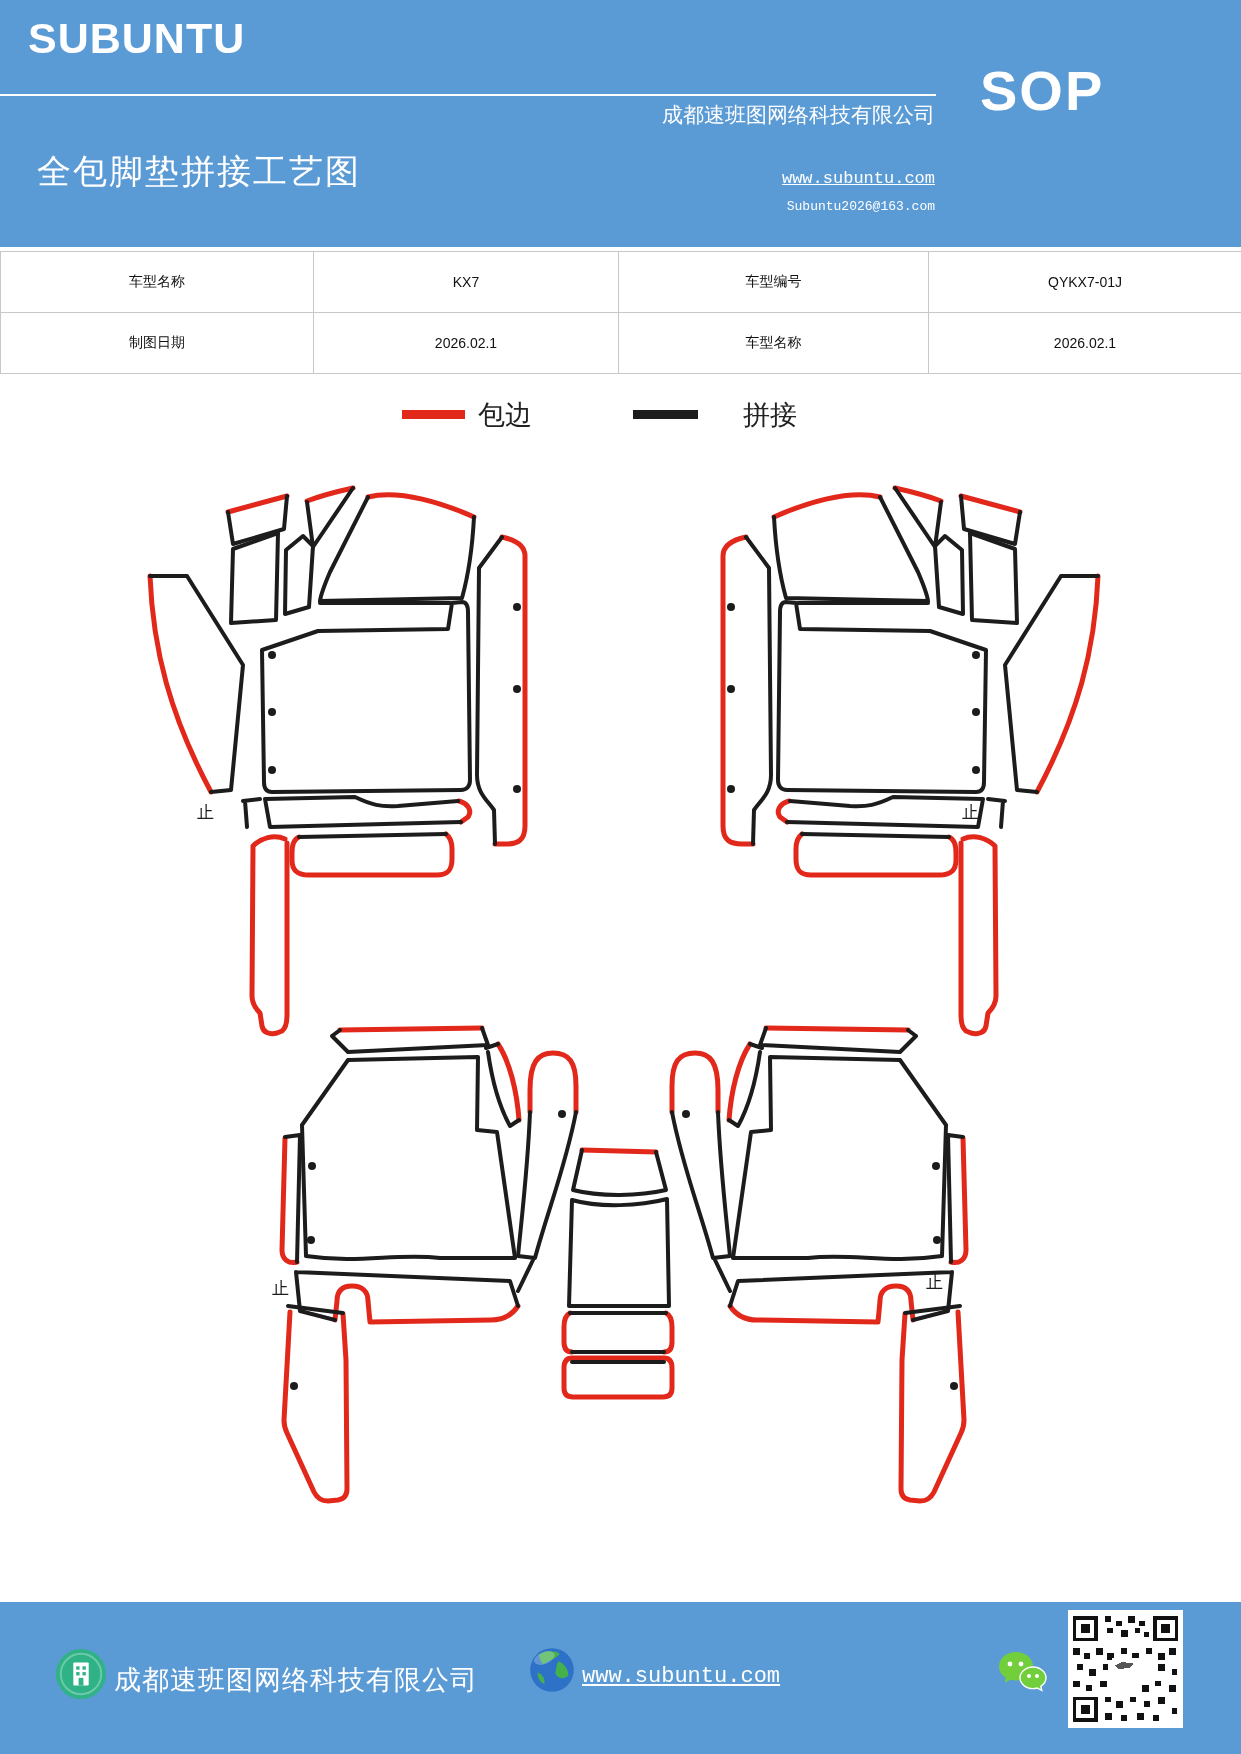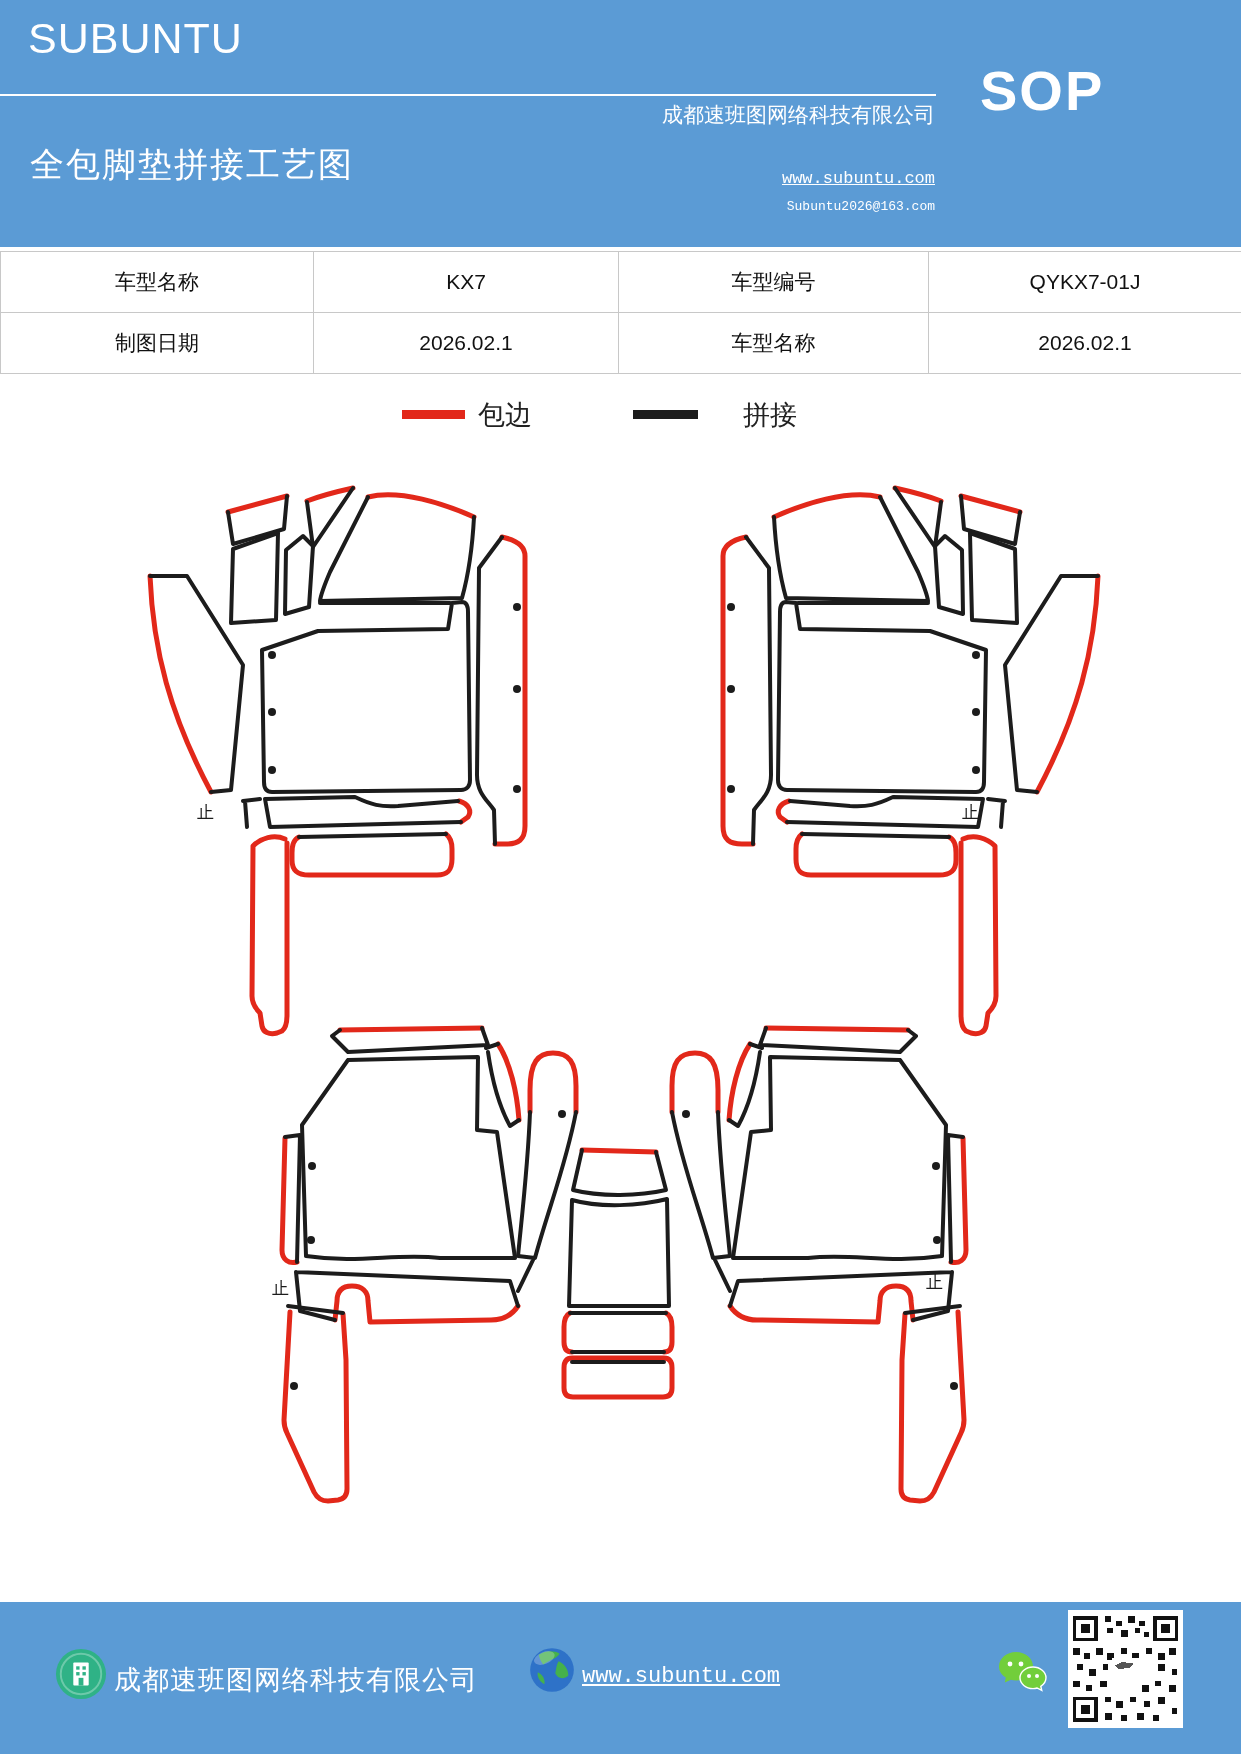--- a/index.html
+++ b/index.html
@@ -10,35 +10,35 @@
     --globe-blue:#2E72C8; --globe-green:#45B14C;
   }
   html,body{margin:0;padding:0;background:#888;}
   .page{position:relative;width:1241px;height:1754px;margin:0 auto;overflow:hidden;
         background:var(--page-bg);font-family:"Liberation Sans","DejaVu Sans",sans-serif;}
   .band{position:absolute;left:0;width:100%;background:var(--header-bg);}
   .band.top{top:0;height:247px;}
   .band.bottom{top:1602px;height:152px;}
 
   
-  .logo{position:absolute;left:28px;top:14px;font-size:43px;font-weight:400;color:var(--text-white);letter-spacing:1px;}
+  .logo{position:absolute;left:28px;top:14px;font-size:43px;font-weight:700;color:var(--text-white);letter-spacing:1px;}
   .rule{position:absolute;left:0;top:94px;width:936px;height:2px;background:var(--text-white);}
-  .doc-title{position:absolute;left:30px;top:142px;margin:0;font-size:34px;font-weight:500;color:var(--text-white);letter-spacing:2px;}
+  .doc-title{position:absolute;left:30px;top:142px;margin:7px;font-size:34px;font-weight:500;color:var(--text-white);letter-spacing:2px;}
   .co{position:absolute;left:620px;top:101px;width:315px;text-align:right;font-size:21px;color:var(--text-white);}
   .sop{position:absolute;left:980px;top:58px;font-size:56px;font-weight:700;color:var(--text-white);letter-spacing:2px;}
   .hdr-site{position:absolute;left:620px;top:169px;width:315px;text-align:right;
             font-family:"Liberation Mono","DejaVu Sans Mono",monospace;font-size:17px;
             color:var(--text-white);text-decoration:underline;cursor:pointer;}
   .hdr-mail{position:absolute;left:620px;top:199px;width:315px;text-align:right;
             font-family:"Liberation Mono","DejaVu Sans Mono",monospace;font-size:13px;color:var(--text-white);}
 
   
   .info{position:absolute;top:251px;left:0;width:1241px;height:117px;border-collapse:collapse;table-layout:fixed;}
   .info td{border:1px solid var(--table-border);text-align:center;vertical-align:middle;
-           font-size:21px;color:#111;background:#fff;height:58px;}
+           font-size:14px;color:#111;background:#fff;height:58px;}
 
   
   .legend{position:absolute;top:396px;left:0;width:100%;height:42px;}
   .sw{position:absolute;top:14px;height:9px;}
   .sw.red-sw{left:402px;width:63px;background:var(--line-red);}
   .sw.black-sw{left:633px;width:65px;background:var(--line-black);}
   .lg-label{position:absolute;top:1px;font-size:27px;color:#222;}
   .lg-label.l1{left:478px;text-align:center;}
   .lg-label.l2{left:743px;}
 

